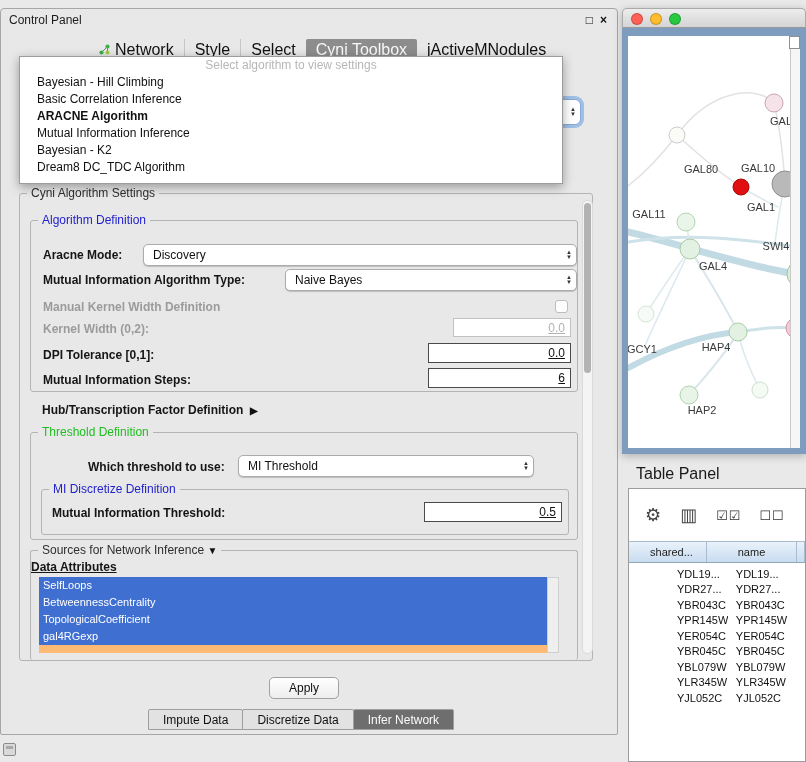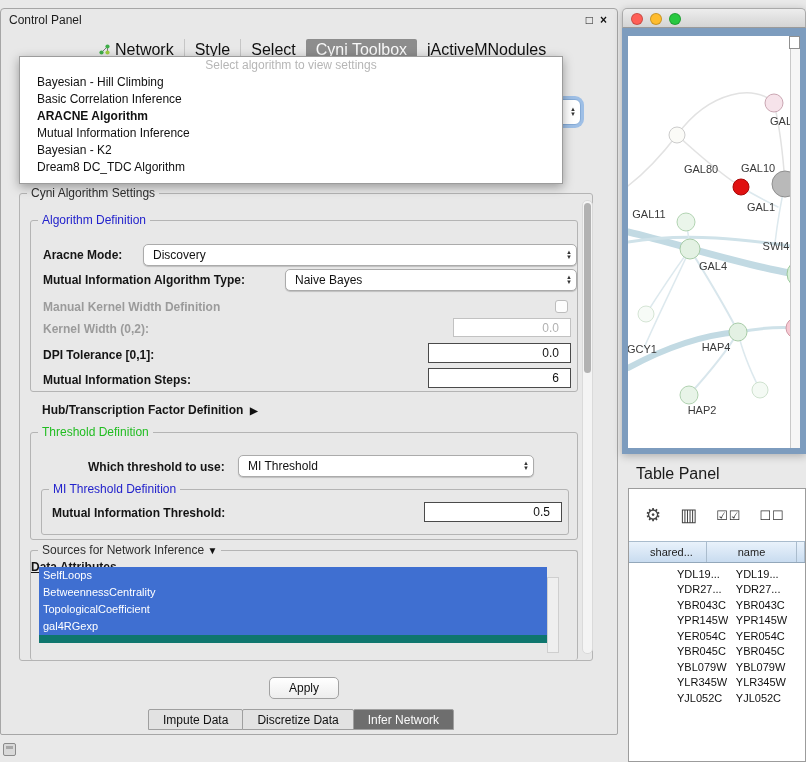--- a/index.html
+++ b/index.html
@@ -56,31 +56,31 @@
 
   .combo{
     position:absolute;background:#fff;border:1px solid #ababab;border-radius:5px;
     font-size:12px;color:#111;box-sizing:border-box;
     box-shadow:0 1px 1px rgba(0,0,0,.18);
   }
   .combo .cval{position:absolute;left:9px;top:50%;transform:translateY(-50%);white-space:nowrap;}
 
   .tfield{
     position:absolute;background:#fff;border:1px solid #4a4a4a;box-sizing:border-box;
-    font-size:12px;color:#111;text-align:right;padding:0 11px;
-    display:flex;align-items:center;justify-content:flex-end;
+    font-size:12px;color:#111;text-align:right;padding:0 5px;
+    display:flex;align-items:center;justify-content:flex-end;text-decoration:underline;
   }
   .tfield.disabled{border-color:#c2c2c2;color:#b2b2b2;}
 
   .checkbox{position:absolute;width:13px;height:13px;background:#fdfdfd;border:1px solid #bdbdbd;border-radius:3px;box-sizing:border-box;}
 
   .arrow-glyph{font-size:10px;color:#111;}
 
   
-  #attr-list{position:absolute;left:8px;top:16px;width:508px;height:76px;overflow:hidden;background:#0f766e;}
+  #attr-list{position:absolute;left:8px;top:26px;width:508px;height:76px;overflow:hidden;background:#fdba74;}
   .attr-item{height:17px;line-height:17px;background:#3f6fd1;color:#fff;font-size:11px;padding-left:4px;}
   #attr-scroll{position:absolute;left:516px;top:26px;width:12px;height:76px;background:#efefef;border:1px solid #cfcfcf;box-sizing:border-box;}
 
   
   #settings-scrollbar{position:absolute;left:562px;top:6px;width:11px;height:454px;background:#f4f4f4;border:1px solid #dadada;border-radius:5px;box-sizing:border-box;}
   #settings-thumb{position:absolute;left:1px;top:2px;width:7px;height:170px;background:#b2b2b2;border-radius:4px;}
 
   #apply-btn{
     position:absolute;left:268px;top:668px;width:70px;height:22px;
     background:linear-gradient(#ffffff,#ededed);border:1px solid #a2a2a2;border-radius:5px;
@@ -247,21 +247,21 @@
       <span class="flabel" style="left:57px;top:24px;">Which threshold to use:</span>
       <div class="combo" style="left:207px;top:22px;width:296px;height:22px;">
         <span class="cval">MI Threshold</span>
         <span class="combo-arrows">
             <span>▲</span>
             <span>▼</span>
           </span>
       </div>
 
       <div class="groupbox" style="left:10px;top:56px;width:528px;height:46px;">
-        <span class="gtitle t-blue">MI Threshold Definition</span>
+        <span class="gtitle t-blue">MI Discretize Definition</span>
         <span class="flabel" style="left:10px;top:13px;">Mutual Information Threshold:</span>
         <div class="tfield" style="left:382px;top:12px;width:138px;height:20px;">0.5</div>
       </div>
     </div>
 
     <div class="groupbox" style="left:10px;top:356px;width:548px;height:110px;border-bottom:none;">
       <span class="gtitle">
         <span>Sources for Network Inference</span>
         <span class="arrow-glyph">▼</span>
       </span>

